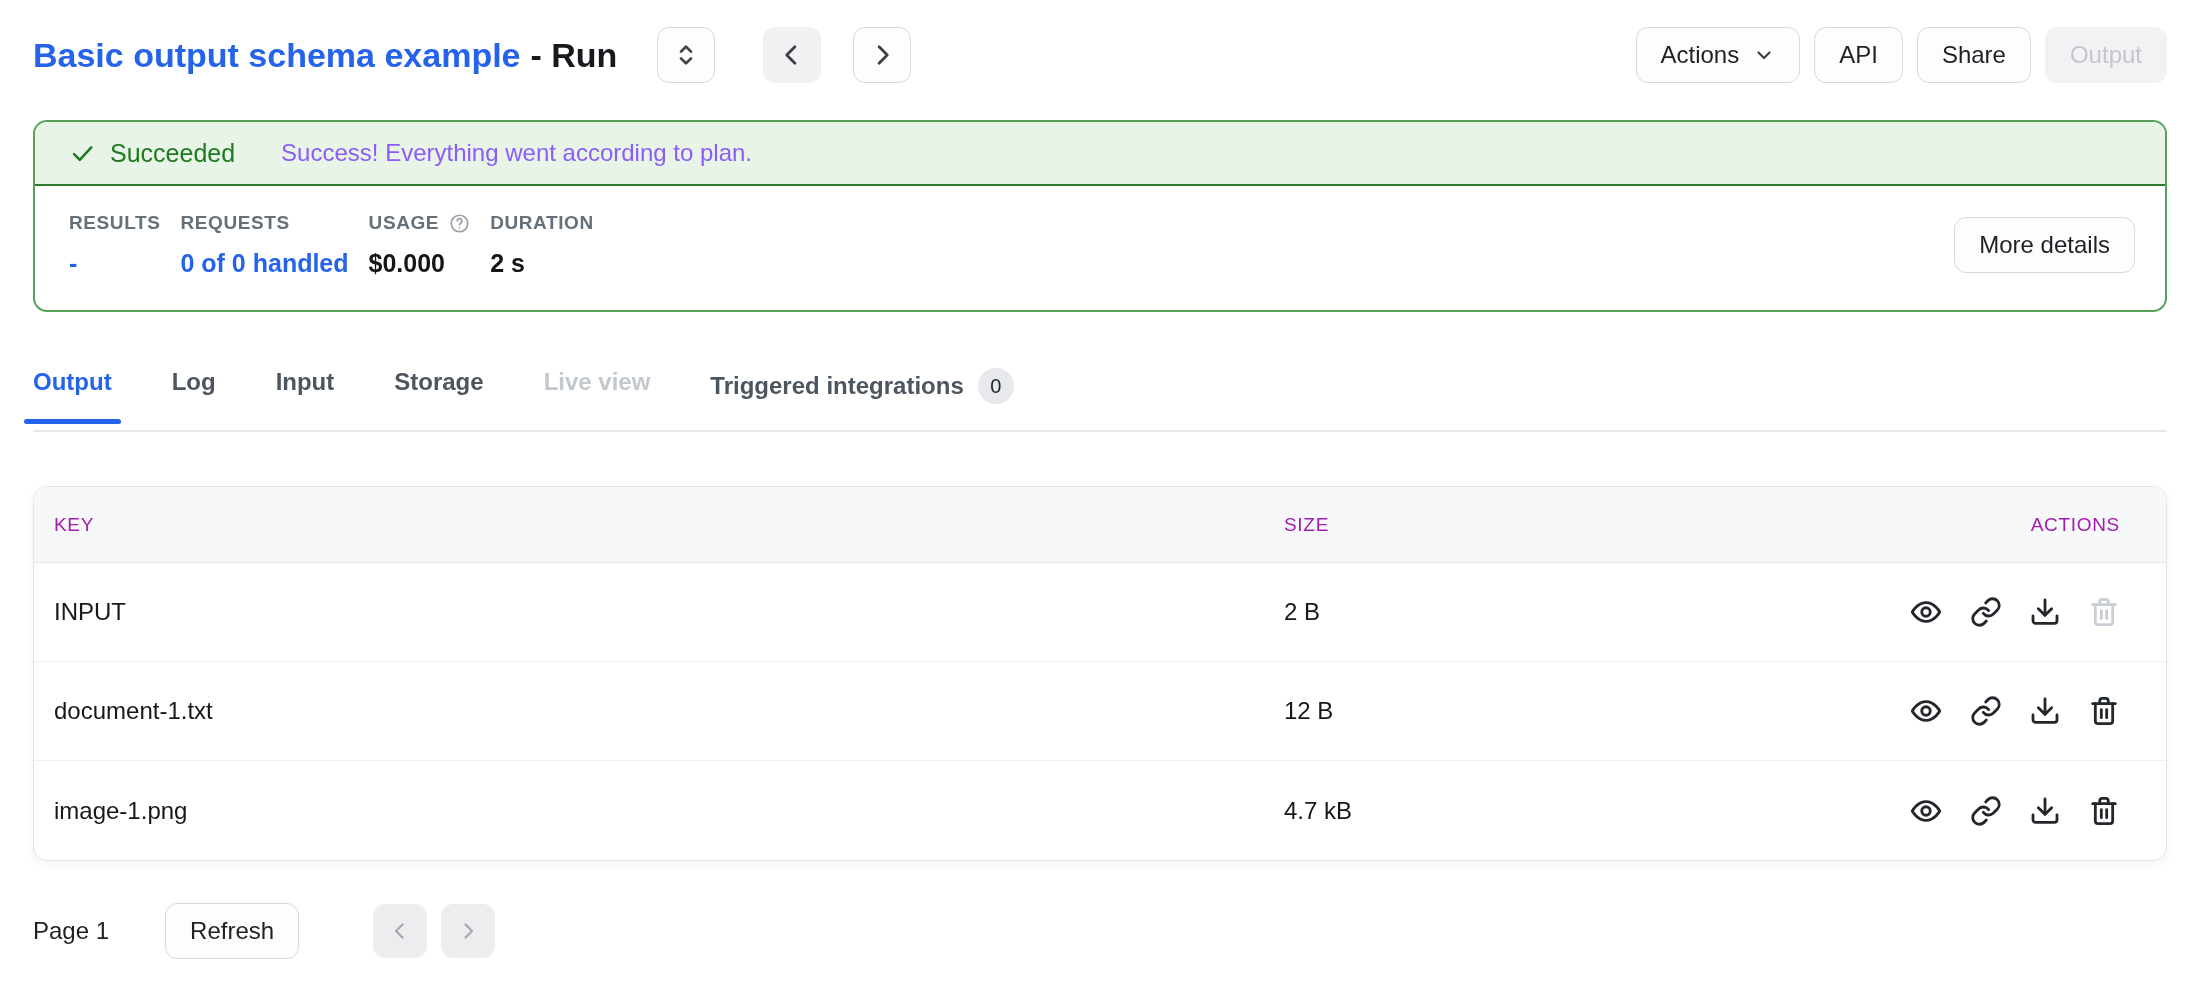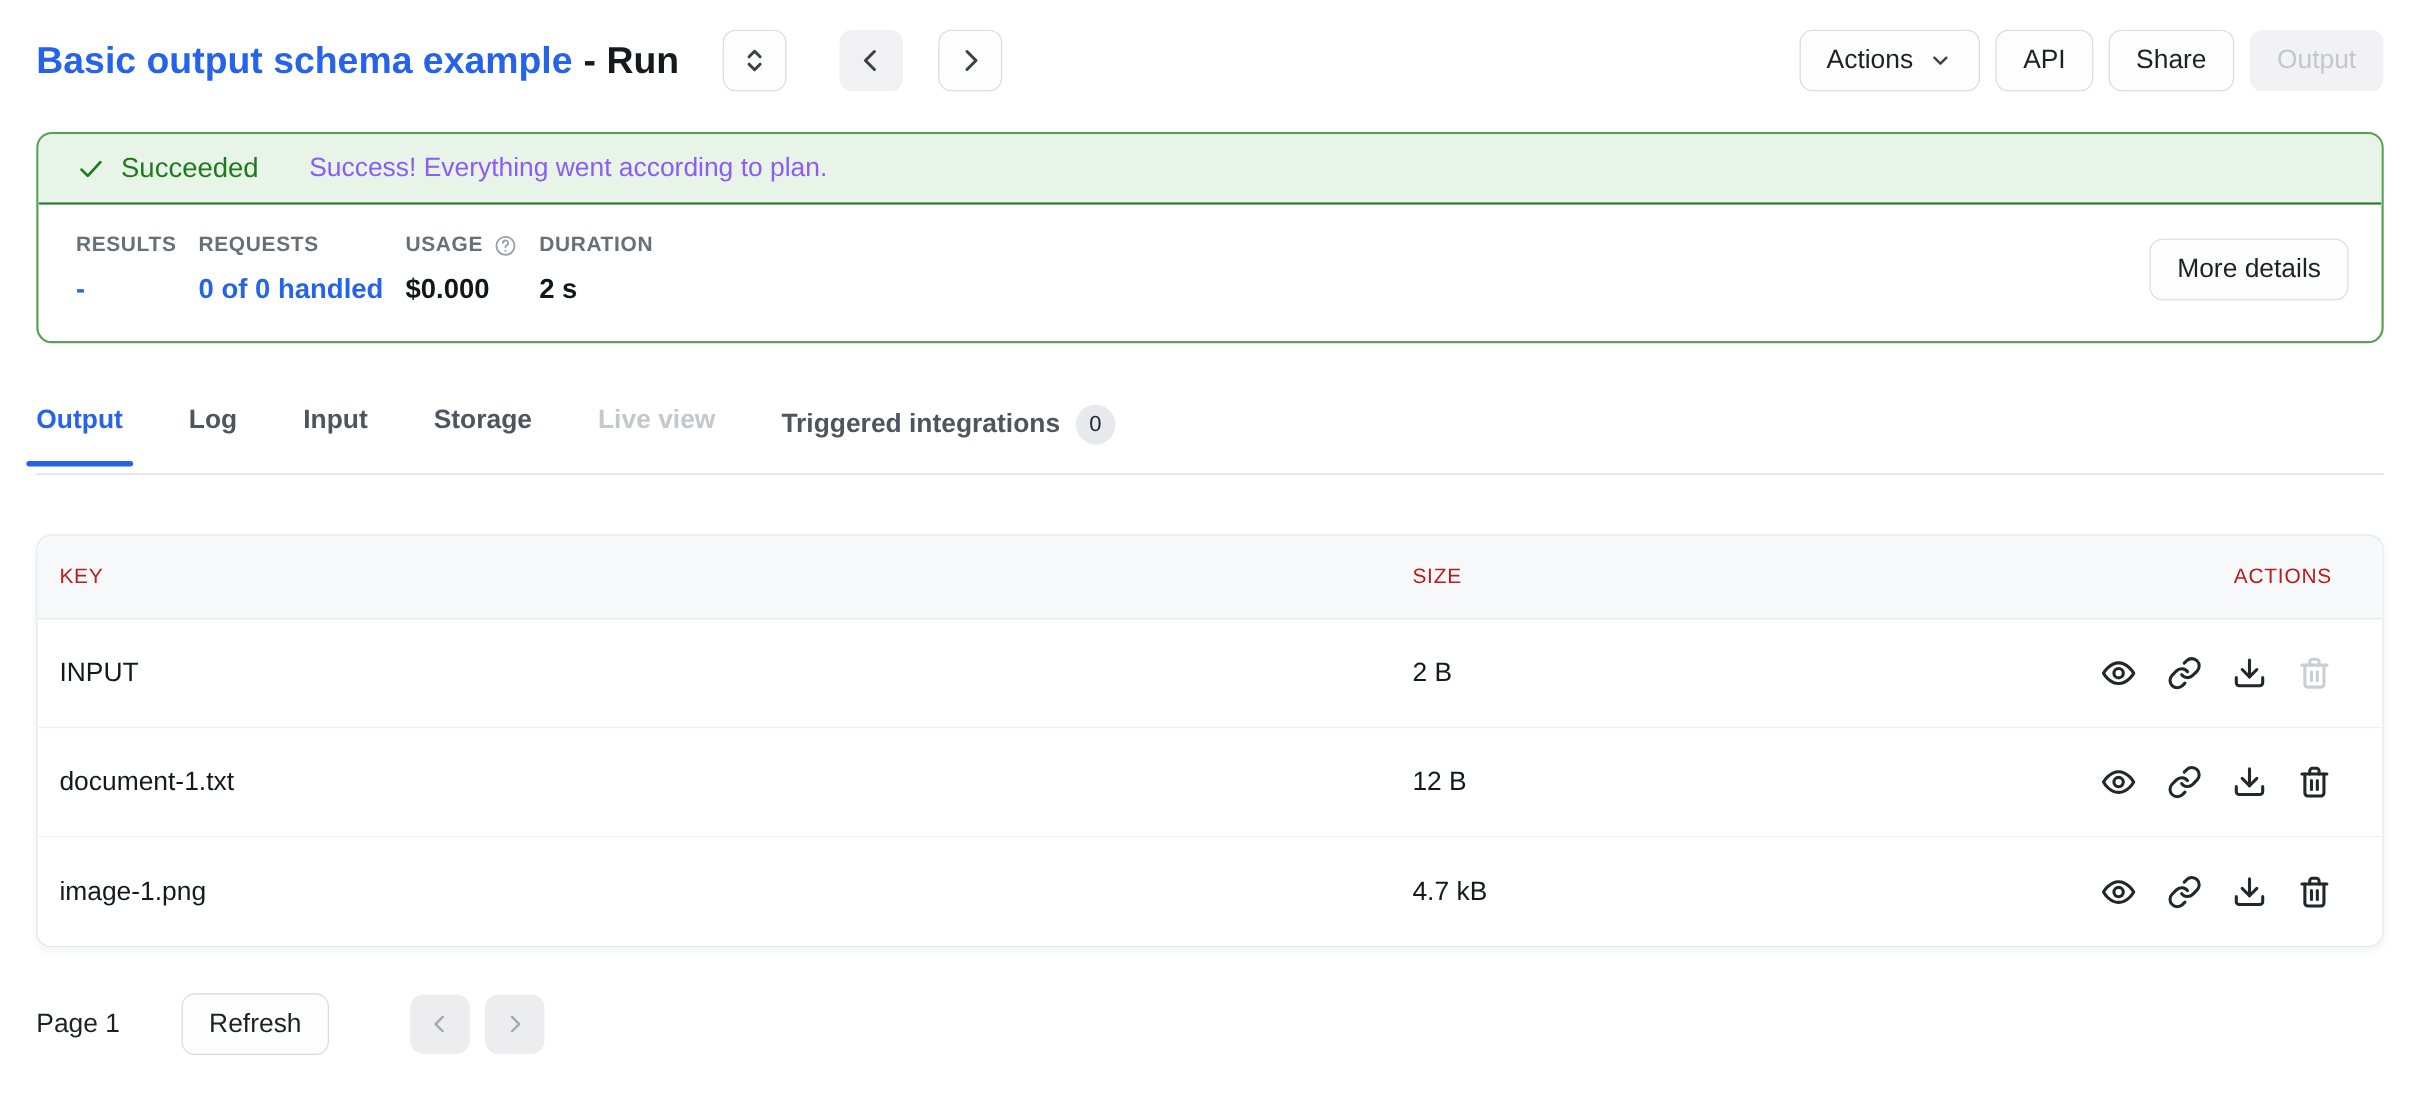--- a/index.html
+++ b/index.html
@@ -77,21 +77,21 @@
     background:#e7e9ed;font-size:20px;font-weight:500;color:#23272d;
   }
 
   
   .table-card{
     margin-top:54px;border:1.5px solid #e3e5e9;border-radius:14px;
     box-shadow:0 3px 8px rgba(25,28,35,0.06);overflow:hidden;background:#fff;
   }
   .tr{display:grid;grid-template-columns:1250px 603px 1fr;align-items:center;}
   .thead{height:76px;background:#f7f8f9;border-bottom:1.5px solid #e5e7ea;
-    font-size:19px;font-weight:500;color:#b91c1c;letter-spacing:0.7px;}
+    font-size:19px;font-weight:500;color:#a21caf;letter-spacing:0.7px;}
   .row{height:99px;border-bottom:1.5px solid #edeff2;font-size:24px;color:#15181c;cursor:pointer;}
   .row:last-child{border-bottom:none;}
   .cell-key{padding-left:20px;}
   .cell-actions{display:flex;justify-content:flex-end;align-items:center;gap:27px;padding-right:46px;}
   .action-btn{
     display:inline-flex;align-items:center;justify-content:center;
     background:none;border:none;padding:0;color:#23272b;cursor:pointer;
   }
   .action-btn.disabled{color:#c9ced5;cursor:default;}
 

